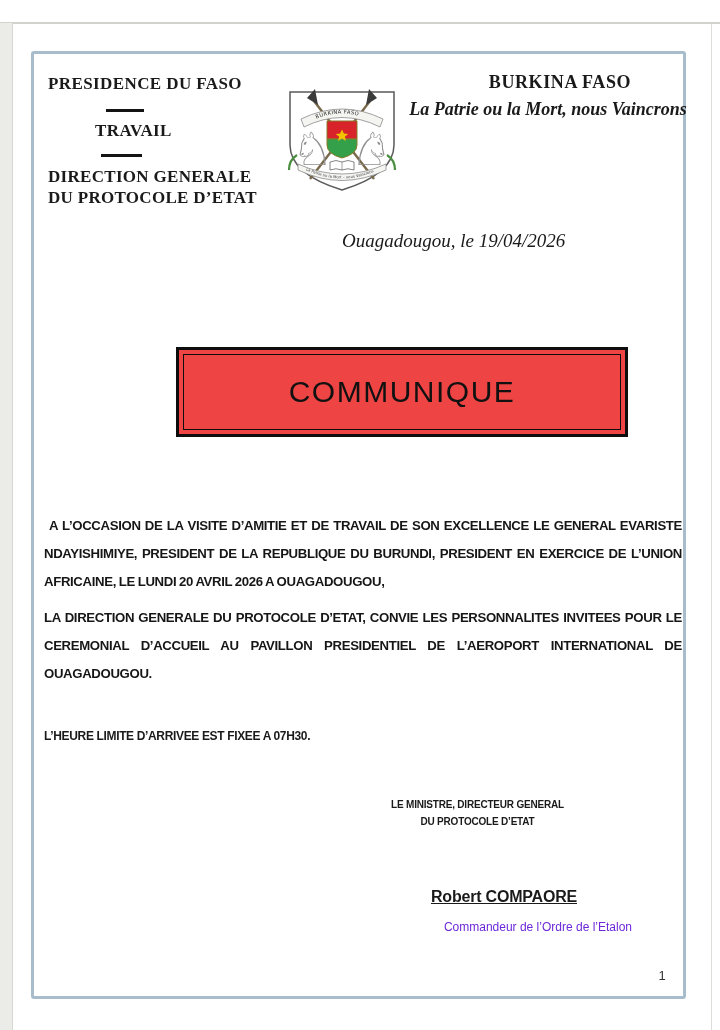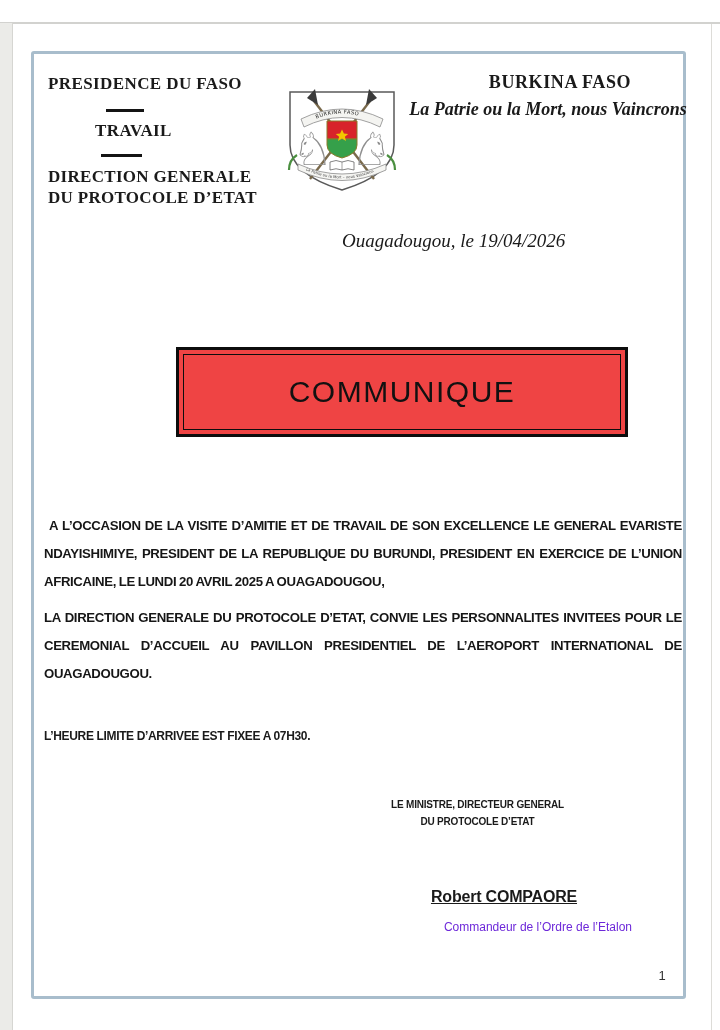--- a/index.html
+++ b/index.html
@@ -122,21 +122,21 @@
 <div class="abs motto">La Patrie ou la Mort, nous Vaincrons</div>
 
 <div class="abs dateline">Ouagadougou, le 19/04/2026</div>
 
 <div class="abs combox">
   <div class="combox-inner">
     <span class="comtitle">COMMUNIQUE</span>
   </div>
 </div>
 
-<div class="abs bodytext p1">A L’OCCASION DE LA VISITE D’AMITIE ET DE TRAVAIL DE SON EXCELLENCE LE GENERAL EVARISTE NDAYISHIMIYE, PRESIDENT DE LA REPUBLIQUE DU BURUNDI, PRESIDENT EN EXERCICE DE L’UNION AFRICAINE, LE LUNDI 20 AVRIL 2025 A OUAGADOUGOU,</div>
+<div class="abs bodytext p1">A L’OCCASION DE LA VISITE D’AMITIE ET DE TRAVAIL DE SON EXCELLENCE LE GENERAL EVARISTE NDAYISHIMIYE, PRESIDENT DE LA REPUBLIQUE DU BURUNDI, PRESIDENT EN EXERCICE DE L’UNION AFRICAINE, LE LUNDI 20 AVRIL 2026 A OUAGADOUGOU,</div>
 <div class="abs bodytext p2">LA DIRECTION GENERALE DU PROTOCOLE D’ETAT, CONVIE LES PERSONNALITES INVITEES POUR LE CEREMONIAL D’ACCUEIL AU PAVILLON PRESIDENTIEL DE L’AEROPORT INTERNATIONAL DE OUAGADOUGOU.</div>
 <div class="abs deadline">L’HEURE LIMITE D’ARRIVEE EST FIXEE A 07H30.</div>
 
 <div class="abs role">
   <div>LE MINISTRE, DIRECTEUR GENERAL</div>
   <div>DU PROTOCOLE D’ETAT</div>
 </div>
 <div class="abs signame">Robert COMPAORE</div>
 <div class="abs distinction">Commandeur de l’Ordre de l’Etalon</div>
 

